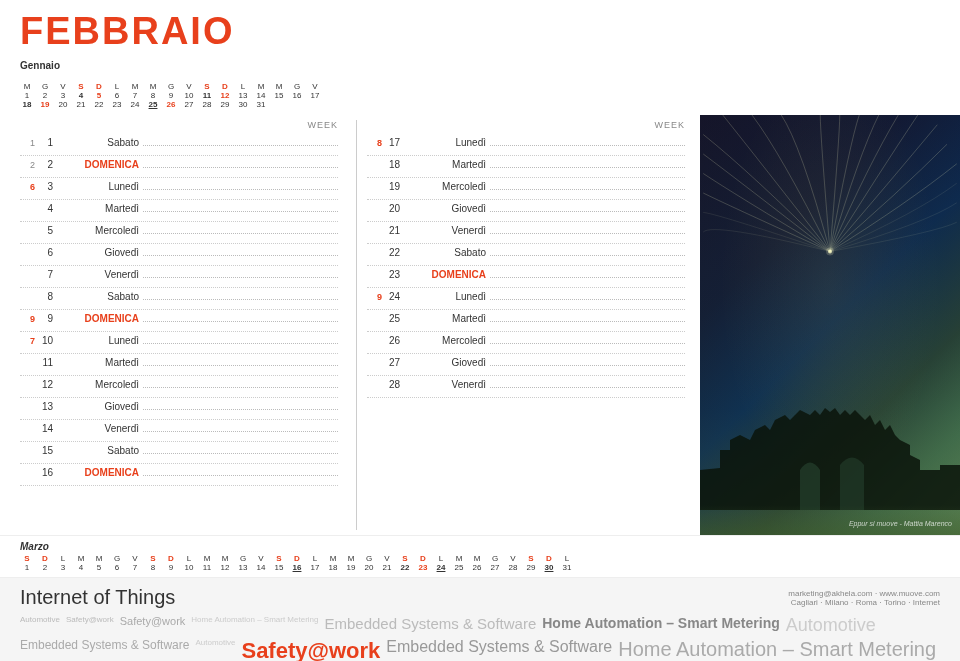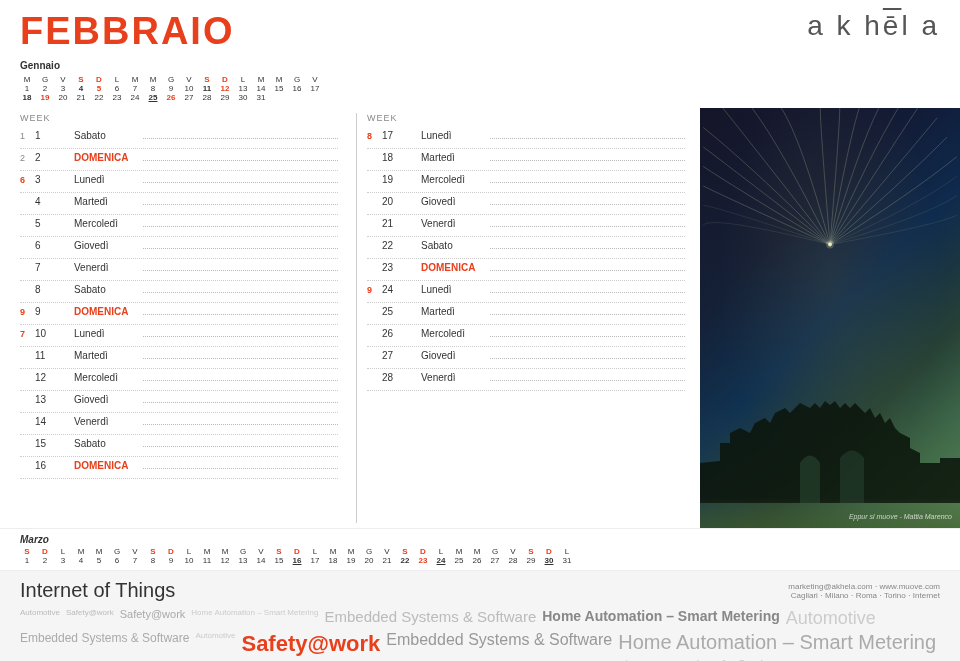--- a/index.html
+++ b/index.html
@@ -49,21 +49,21 @@
     }
 
     
     .gennaio-section {
       margin-bottom: 4px;
     }
     .month-mini-title {
       font-size: 10px;
       color: #333;
       font-weight: bold;
-      margin-bottom: 4px;
+      margin-bottom: 11px;
     }
     .mini-calendar {
       display: flex;
       flex-direction: column;
       gap: 0;
     }
     .mini-cal-header {
       display: flex;
       gap: 4px;
       font-size: 8px;
@@ -96,20 +96,21 @@
     }
     .mini-cal-row span.underline {
       text-decoration: underline;
     }
 
     
     .weeks-container {
       display: flex;
       gap: 8px;
       flex: 1;
+      text-align: right;
     }
     .week-col-left {
       flex: 1;
       padding-right: 10px;
     }
     .week-col-right {
       flex: 1;
       padding-left: 10px;
       border-left: 1px solid #ccc;
     }
@@ -240,23 +241,20 @@
       font-size: 8px;
       color: #aaa;
       white-space: nowrap;
     }
   </style>
 </head>
 <body>
 
 <div class="header">
   <div class="header-title">FEBBRAIO</div>
-  <div class="logo">
-    <span>a k h</span><span class="overline">ē</span><span>l a</span>
-  </div>
 </div>
 
 <div class="gennaio-section" style="padding: 2px 20px;">
   <div class="month-mini-title">Gennaio</div>
   <div class="mini-calendar">
     <div class="mini-cal-header">
       <span>M</span>
         <span>G</span>
         <span>V</span>
       <span class="bold">S</span>

